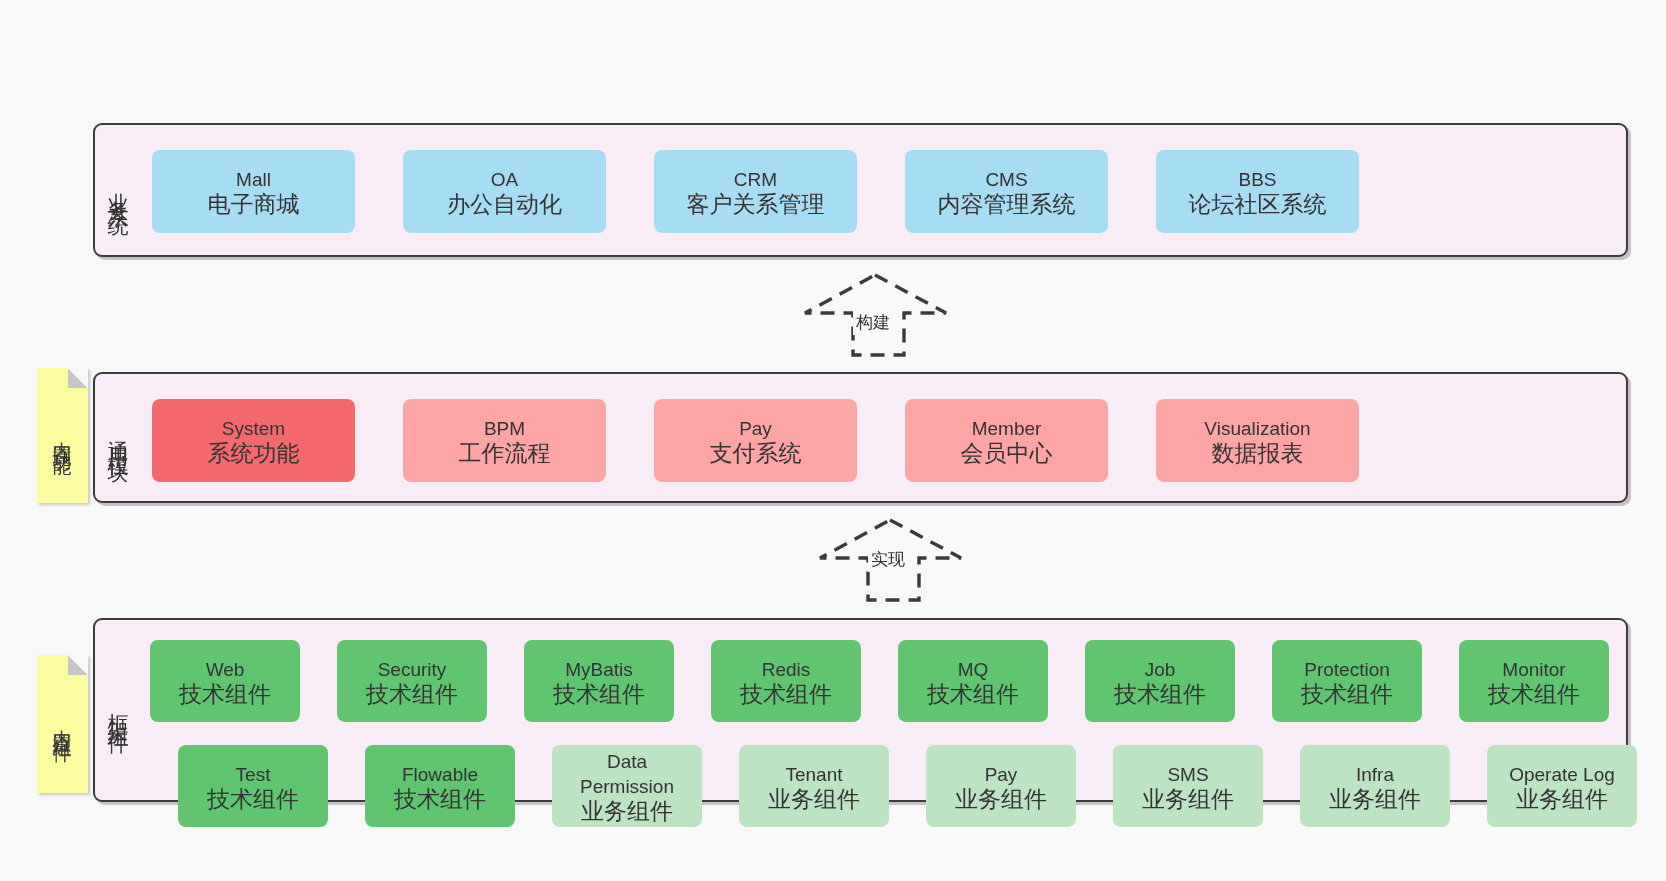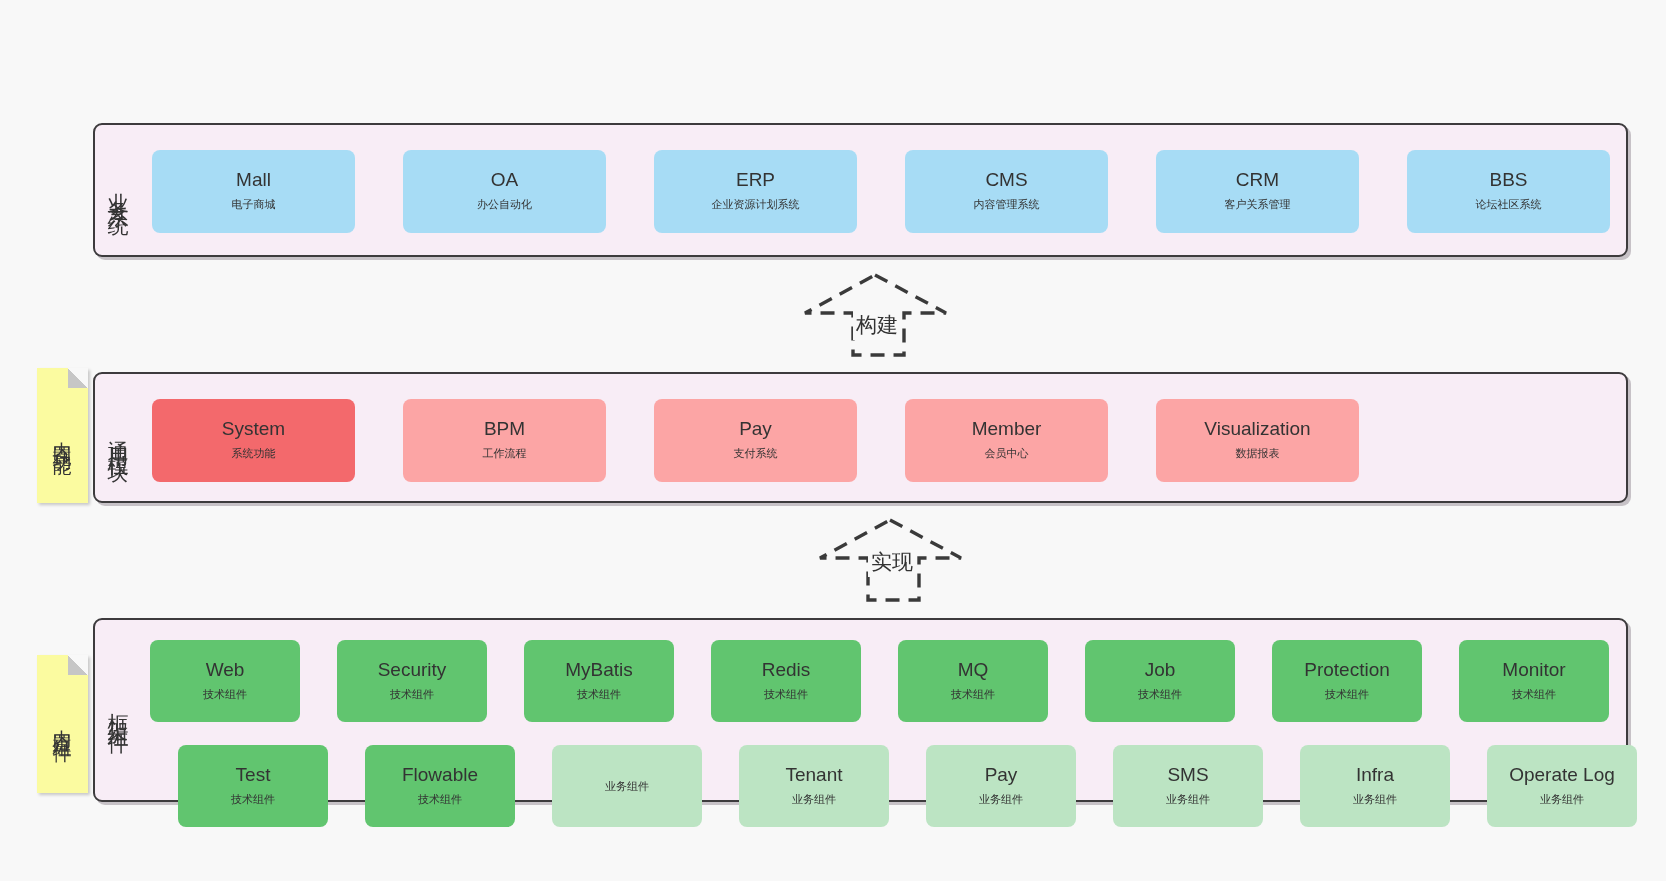--- a/index.html
+++ b/index.html
@@ -23,21 +23,21 @@
   .row-6 { left:57px; top:25px; gap:48px; }
   #panel-components .row-a { left:55px; top:20px;  gap:37px; }
   #panel-components .row-b { left:55px; top:125px; gap:37px;padding-left:28px; }
 
   .box { border-radius:8px; display:flex; flex-direction:column;
          align-items:center; justify-content:center; text-align:center;
          color:#333; padding:2px 8px; }
   .box-6 { width:203px; height:83px; }
   .box-8 { width:150px; height:82px; }
   .box .title    { font-size:19px; line-height:25px; }
-  .box .subtitle { font-size:11px; line-height:24px; }
+  .box .subtitle { font-size:23px; line-height:24px; }
 
   .blue        { background:#a7dcf5; }
   .red         { background:#f3696c; }
   .pink        { background:#fca5a5; }
   .green-dark  { background:#61c56f; }
   .green-light { background:#bce4c3; }
 
   
   .sticky { position:absolute; background:#fbfba0; box-shadow:2px 2px 3px rgba(0,0,0,0.2); }
   #sticky-modules    { left:37px; top:368px; width:51px; height:135px; }
@@ -48,51 +48,47 @@
                   writing-mode:vertical-rl; text-orientation:upright;
                   font-size:19px; letter-spacing:5px; color:#333; line-height:1; }
 
   
   .arrow-svg { position:absolute; width:160px; height:94px; }
   #arrow-build     { left:798px; top:266px; }
   #arrow-implement { left:813px; top:511px; }
   .arrow-svg polygon { fill:none; stroke:#3a3a3a; stroke-width:3.4;
                        stroke-dasharray:14 9; stroke-linejoin:miter; }
   .arrow-label { position:absolute; background:#f8f8f8; color:#333;
-                 font-size:21px; padding:1px 3px; }
+                 font-size:17px; padding:1px 3px; }
   #label-build     { left:853px; top:310px; }
   #label-implement { left:868px; top:547px; }
 </style>
 </head>
 <body>
 
 <div id="canvas">
 
   <div class="panel" id="panel-business">
     <div class="side-label">业务系统</div>
     <div class="box-row row-6">
       <div class="box box-6 blue">
         <span class="title">Mall</span>
         <span class="subtitle">电子商城</span>
       </div>
       <div class="box box-6 blue">
         <span class="title">OA</span>
         <span class="subtitle">办公自动化</span>
       </div>
       <div class="box box-6 blue">
-        <span class="title">ERP</span>
-        <span class="subtitle">企业资源计划系统</span>
+        <span class="title">CRM</span>
+        <span class="subtitle">客户关系管理</span>
       </div>
       <div class="box box-6 blue">
         <span class="title">CMS</span>
         <span class="subtitle">内容管理系统</span>
-      </div>
-      <div class="box box-6 blue">
-        <span class="title">CRM</span>
-        <span class="subtitle">客户关系管理</span>
       </div>
       <div class="box box-6 blue">
         <span class="title">BBS</span>
         <span class="subtitle">论坛社区系统</span>
       </div>
     </div>
   </div>
 
   <svg class="arrow-svg" id="arrow-build" viewBox="0 0 160 94">
     <polygon points="77,9 148,47 106,47 106,89 55,89 55,47 7,47"></polygon>
@@ -177,20 +173,21 @@
     <div class="box-row row-b">
       <div class="box box-8 green-dark">
         <span class="title">Test</span>
         <span class="subtitle">技术组件</span>
       </div>
       <div class="box box-8 green-dark">
         <span class="title">Flowable</span>
         <span class="subtitle">技术组件</span>
       </div>
       <div class="box box-8 green-light">
+        <span class="title">Data Permission</span>
         <span class="subtitle">业务组件</span>
       </div>
       <div class="box box-8 green-light">
         <span class="title">Tenant</span>
         <span class="subtitle">业务组件</span>
       </div>
       <div class="box box-8 green-light">
         <span class="title">Pay</span>
         <span class="subtitle">业务组件</span>
       </div>

